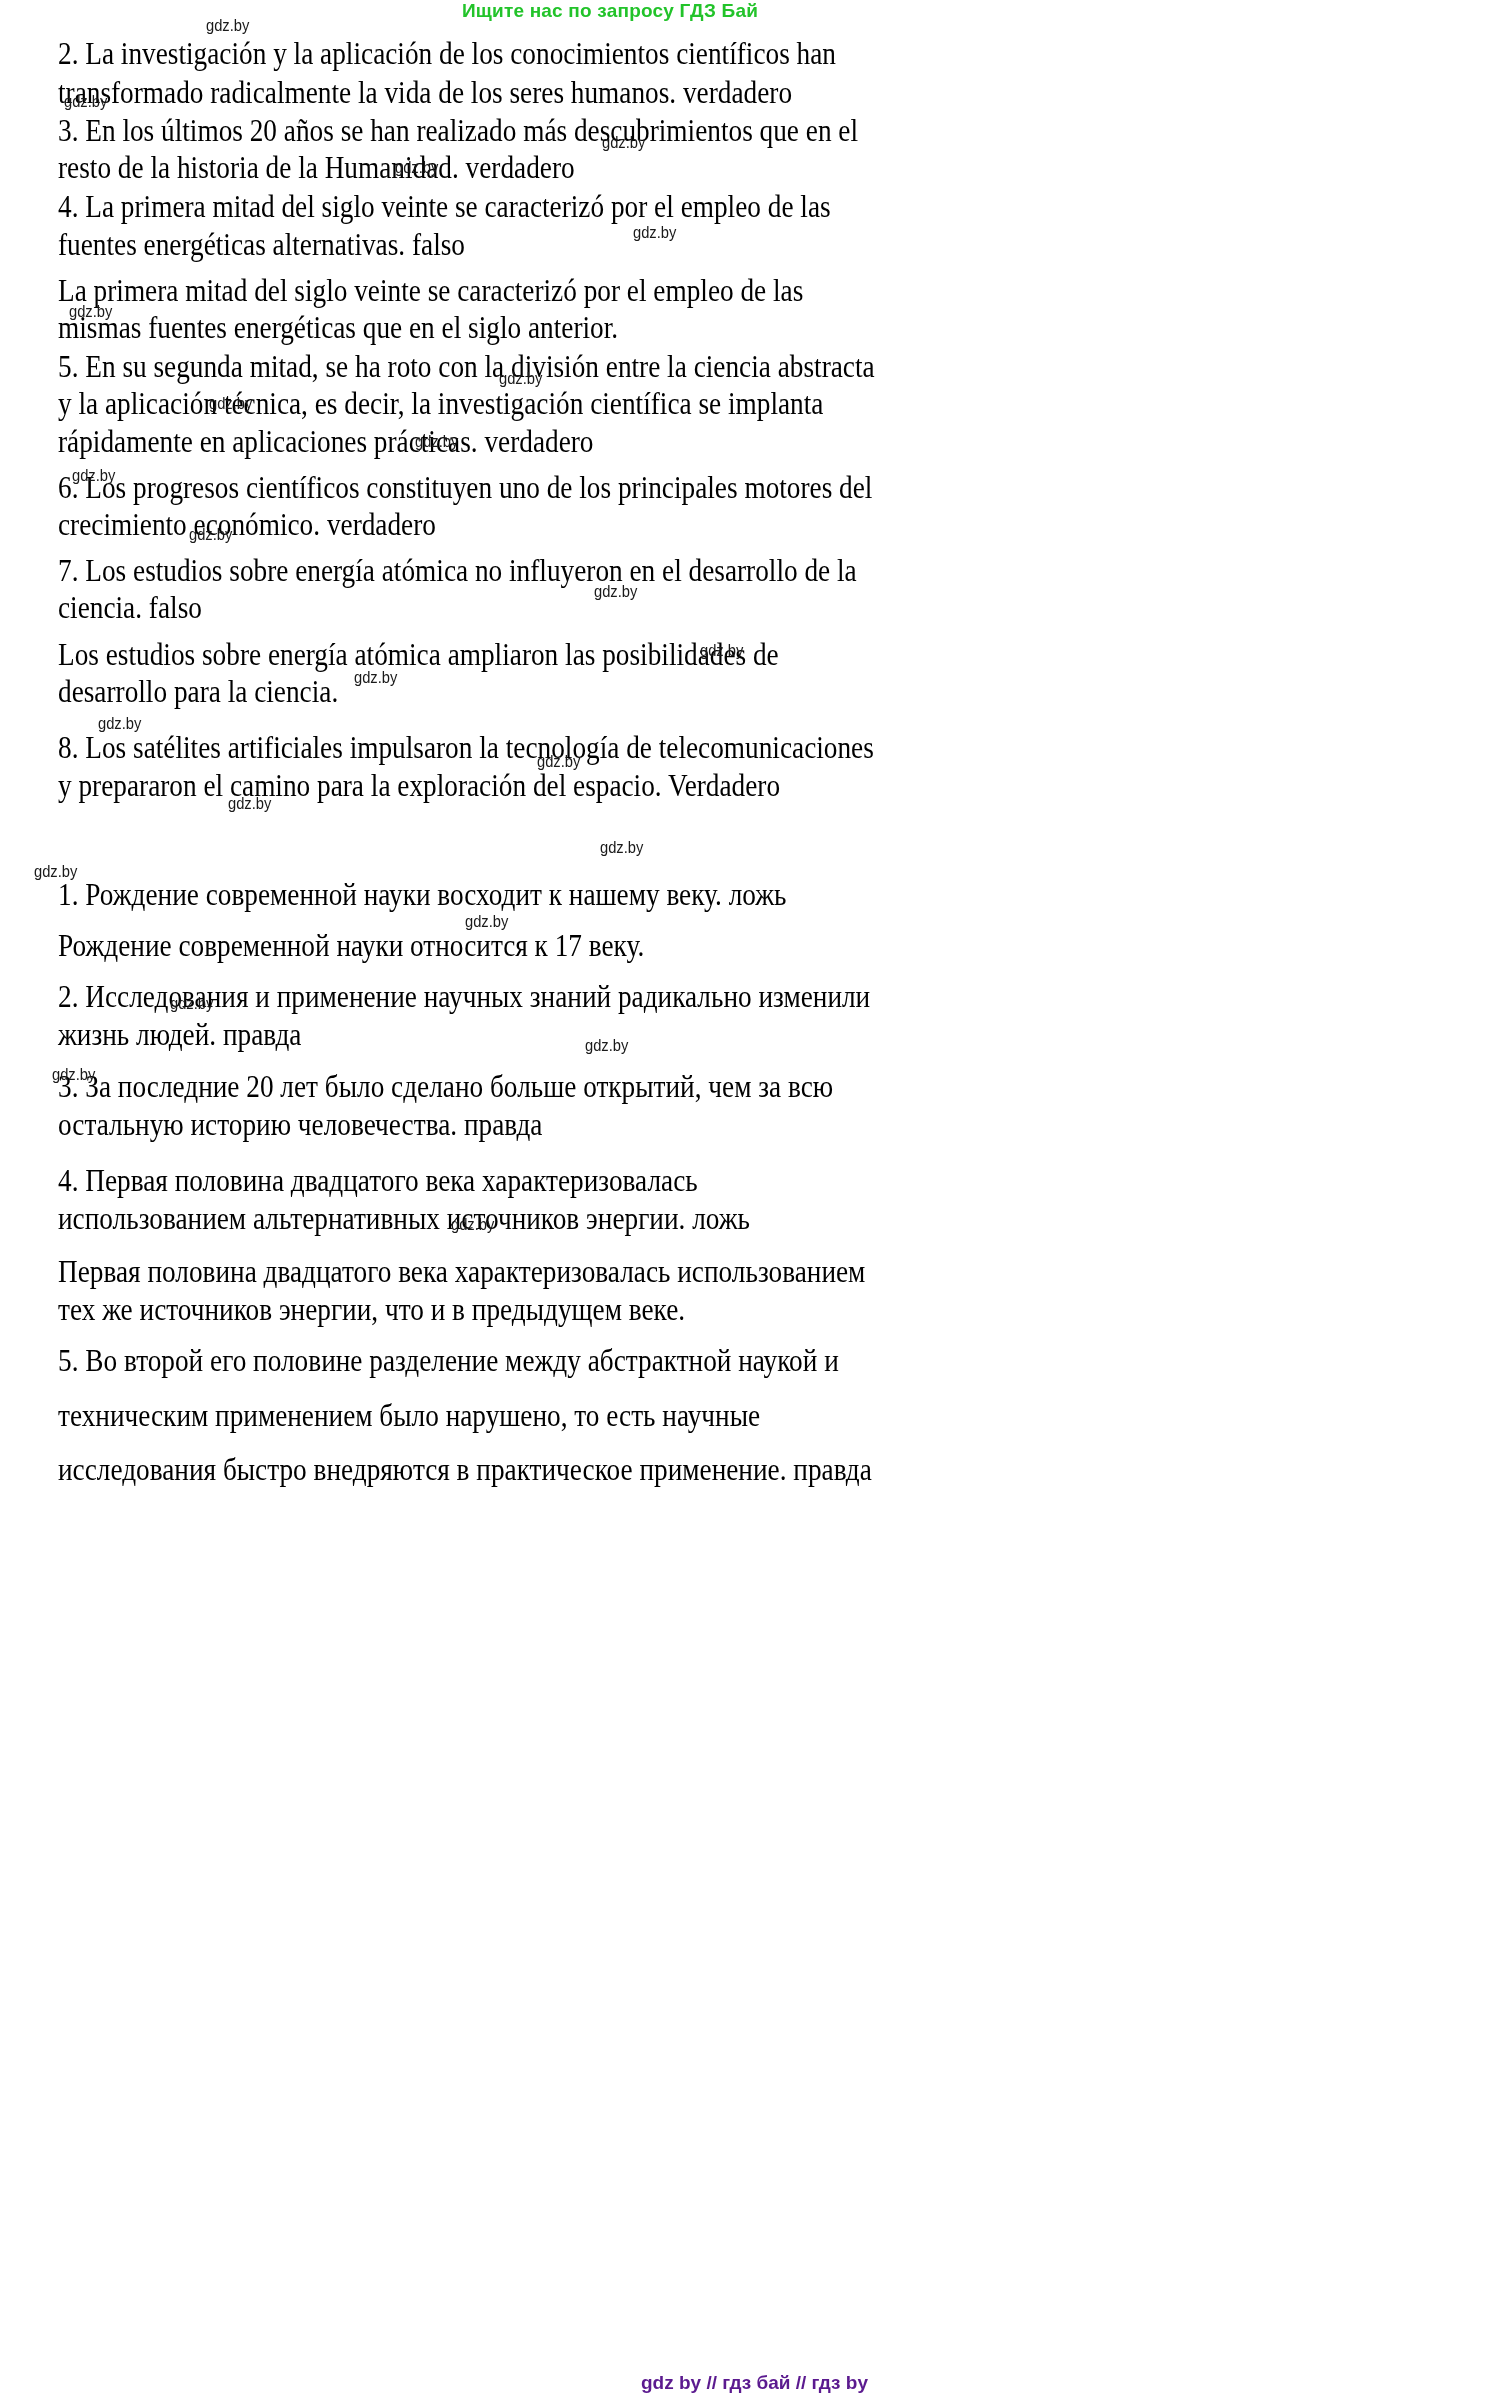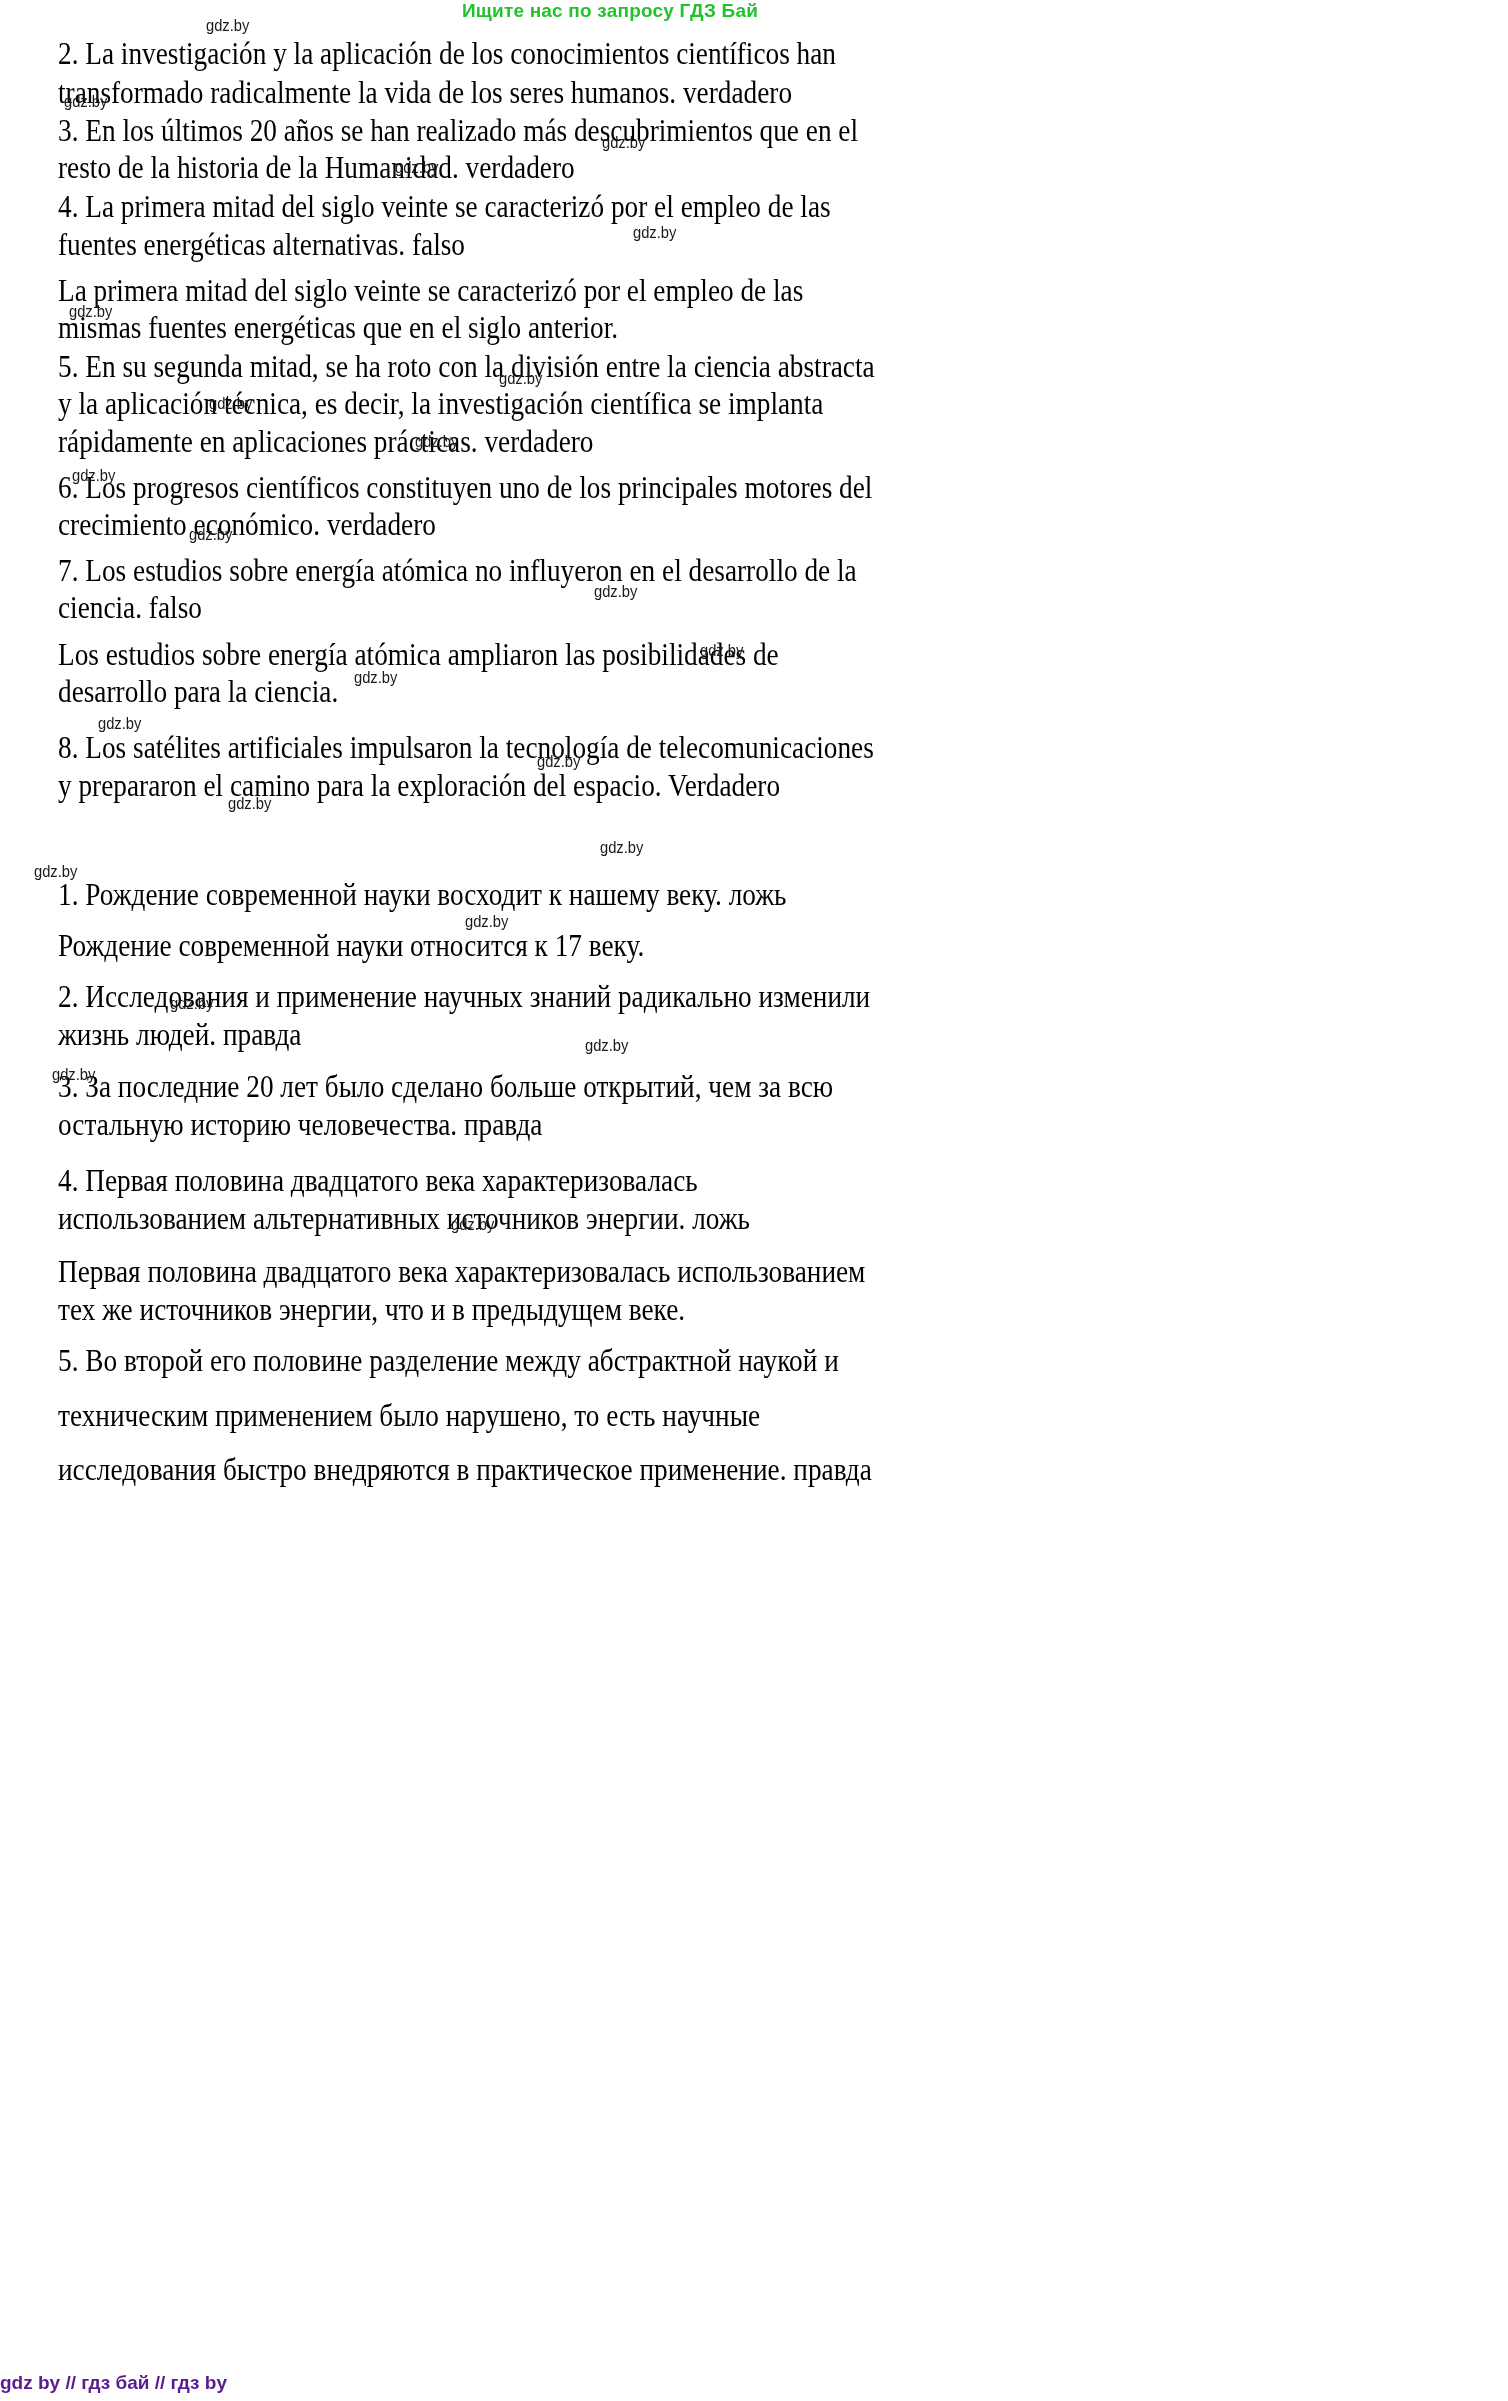--- a/index.html
+++ b/index.html
@@ -30,20 +30,21 @@
     color: #22c32a;
     white-space: nowrap;
   }
 
   
   #promo-footer {
     position: absolute;
     top: 2372px;
     left: 0;
     width: 1509px;
+    text-align: center;
     font-family: "Liberation Sans", "DejaVu Sans", sans-serif;
     font-weight: bold;
     font-size: 19px;
     color: #5b1a8f;
     white-space: nowrap;
   }
 
   
   .tline {
     position: absolute;

